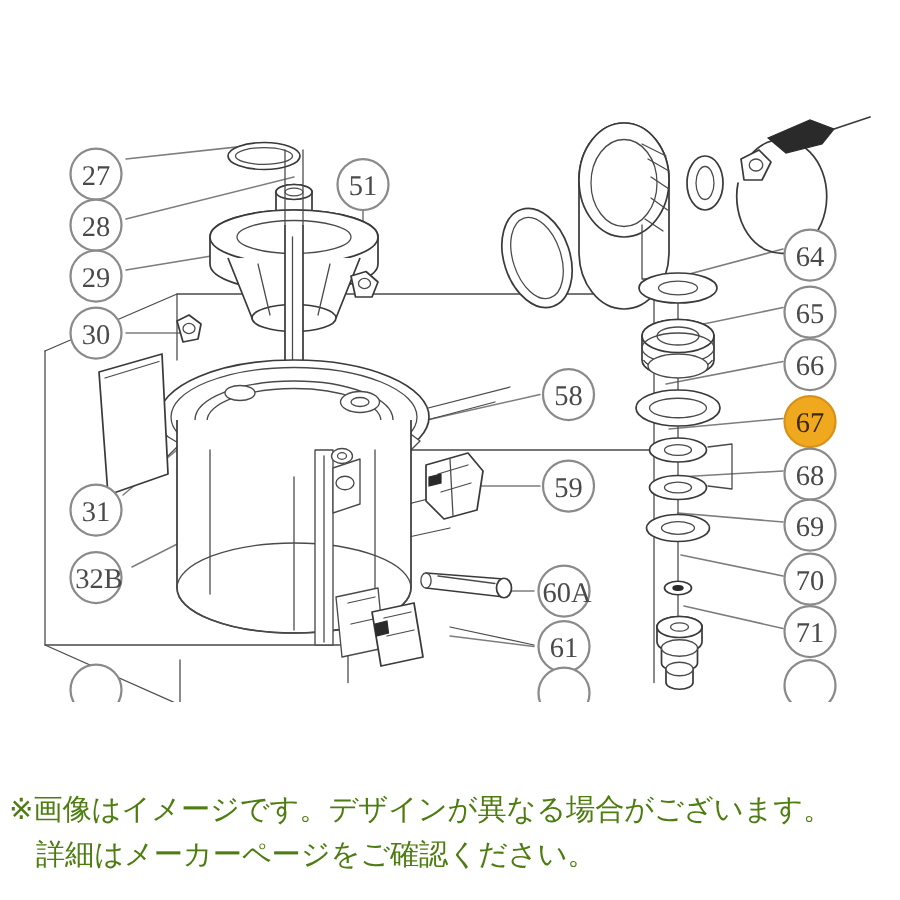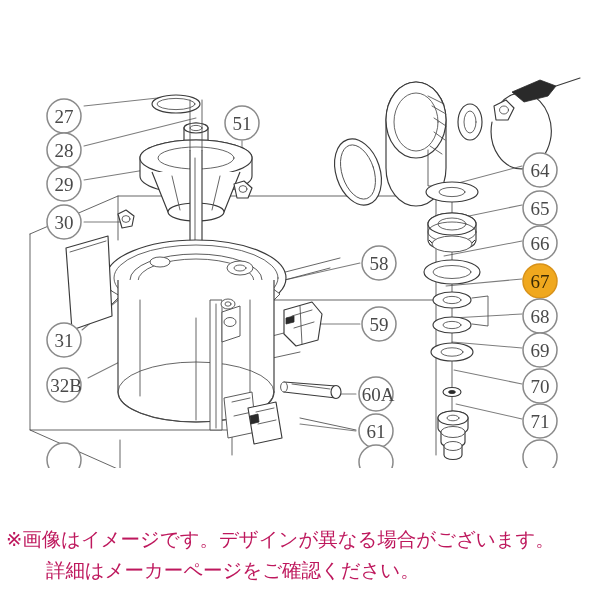--- a/index.html
+++ b/index.html
@@ -36,33 +36,33 @@
     top: 0;
     display: block;
   }
 
   
   #caption-block {
     position: absolute;
     left: 0;
     top: 524px;
     width: 600px;
-    color: #be185d;
+    color: #4d7c0f;
     font-family: "DejaVu Sans", "Liberation Sans", sans-serif;
     font-size: 19.5px;
     line-height: 31px;
     letter-spacing: -0.1px;
     white-space: nowrap;
   }
   .caption-line {
     display: block;
     padding-left: 6px;
   }
   .caption-line.indented {
-    padding-left: 46px;
+    padding-left: 24px;
     font-family: Liberation Serif, serif;
   }
 </style>
 </head>
 <body>
 
 <div id="page-root">
 
   <div id="diagram-area">
     <svg id="diagram-svg" width="600" height="468" viewBox="0 0 600 468">

